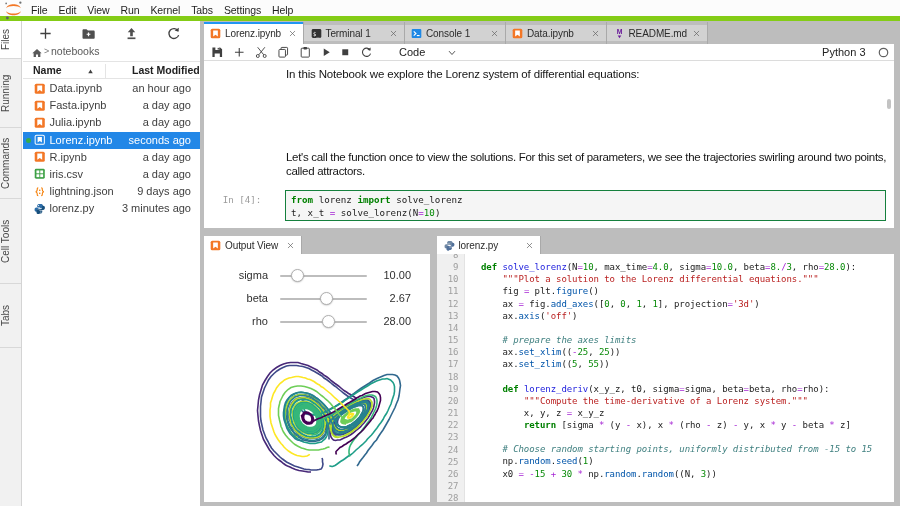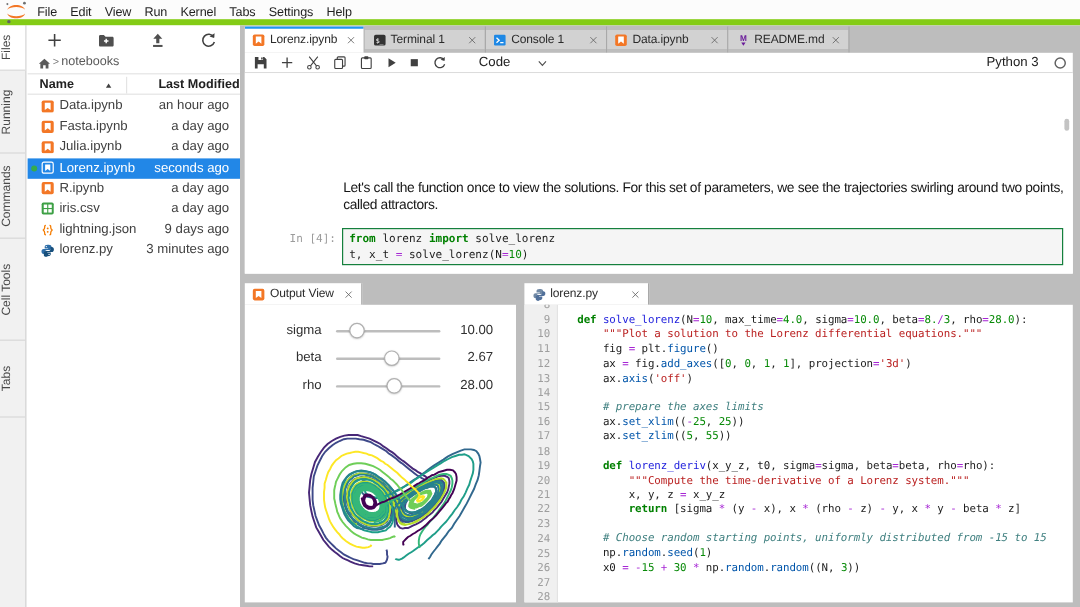--- a/index.html
+++ b/index.html
@@ -66,21 +66,21 @@
   .nbt-btn { position:absolute; top:2px; width:12.5px; height:12.5px; }
   #nbt-celltype { position:absolute; left:195px; top:2px; font-size:11px; color:#212121; }
   #nbt-kernel { position:absolute; right:28px; top:2px; font-size:11px; color:#212121;margin-left:32px; }
   #nbt-kernel-status { position:absolute; right:4px; top:1.5px; }
   #nb-content { position:absolute; left:0; top:17px; width:100%; height:166.5px; overflow:hidden; background:#fff; }
   #nb-md1 { position:absolute; left:82px; top:7px; white-space:nowrap; font-size:11.5px; letter-spacing:-0.15px; color:#161616; }
   #nb-eqs { position:absolute; left:337px; top:27px; text-align:left; }
   #nb-eqs div { font-family:"Liberation Serif","DejaVu Serif",serif; font-style:italic;
     font-size:13px; line-height:16.4px; color:#111; }
   #nb-md2 { position:absolute; left:82px; top:88.5px; white-space:nowrap; font-size:11.5px; letter-spacing:-0.3px; color:#161616; line-height:14px; }
-  #nb-cell-prompt { position:absolute; left:0px; top:132.5px; width:76px; text-align:right;
+  #nb-cell-prompt { position:absolute; left:0px; top:132.5px; width:76px; text-align:center;
     font-family:"DejaVu Sans Mono","Liberation Mono",monospace; font-size:9.2px; color:#9c9c9c; }
   #nb-cell { position:absolute; left:81px; top:128.5px; width:600.5px; height:31.5px;
     background:#f5f5f5; border:1px solid #15803d; padding:2.5px 0 0 5px; }
   #nb-cell .code-line { font-family:"DejaVu Sans Mono","Liberation Mono",monospace;
     font-size:9.2px; line-height:13px; white-space:pre; }
   #nb-scroll-thumb { position:absolute; right:3px; top:38px; width:3.5px; height:10px;
     border-radius:2px; background:#c3c3c3; }
 
   
   #ov-panel { position:absolute; left:4px; top:233px; width:226px; height:248px; background:#fff; }
@@ -421,20 +421,21 @@
       <span id="nbt-celltype">Code</span>
       <svg class="nbt-btn" style="left:242px;top:2.5px;width:12px;height:12px" viewBox="0 0 16 16">
           <use href="#sym-chevron-down"></use>
         </svg>
       <span id="nbt-kernel">Python 3</span>
       <svg id="nbt-kernel-status" width="13" height="13" viewBox="0 0 16 16">
           <use href="#sym-circle"></use>
         </svg>
     </div>
     <div id="nb-content">
+      <div id="nb-md1">In this Notebook we explore the Lorenz system of differential equations:</div>
       <div id="nb-md2">
         <div>Let's call the function once to view the solutions. For this set of parameters, we see the trajectories swirling around two points,</div>
         <div>called attractors.</div>
       </div>
       <div id="nb-cell-prompt">In [4]:</div>
       <div id="nb-cell">
           <div class="code-line"><span class="k">from</span><span class="t"> lorenz </span><span class="k">import</span><span class="t"> solve_lorenz</span></div>
           <div class="code-line"><span class="t">t, x_t </span><span class="o">=</span><span class="t"> solve_lorenz(N</span><span class="o">=</span><span class="n">10</span><span class="t">)</span></div>
         </div>
       <div id="nb-scroll-thumb"></div>

